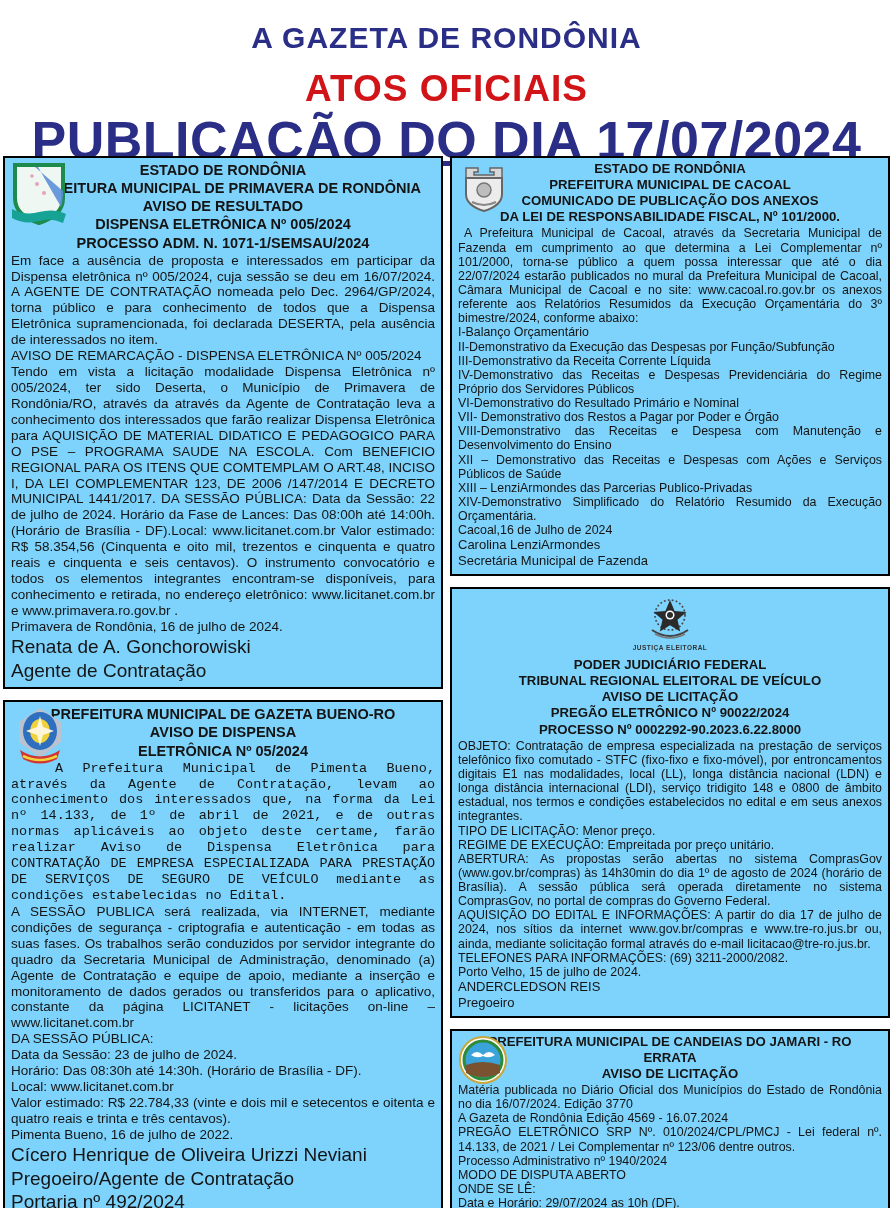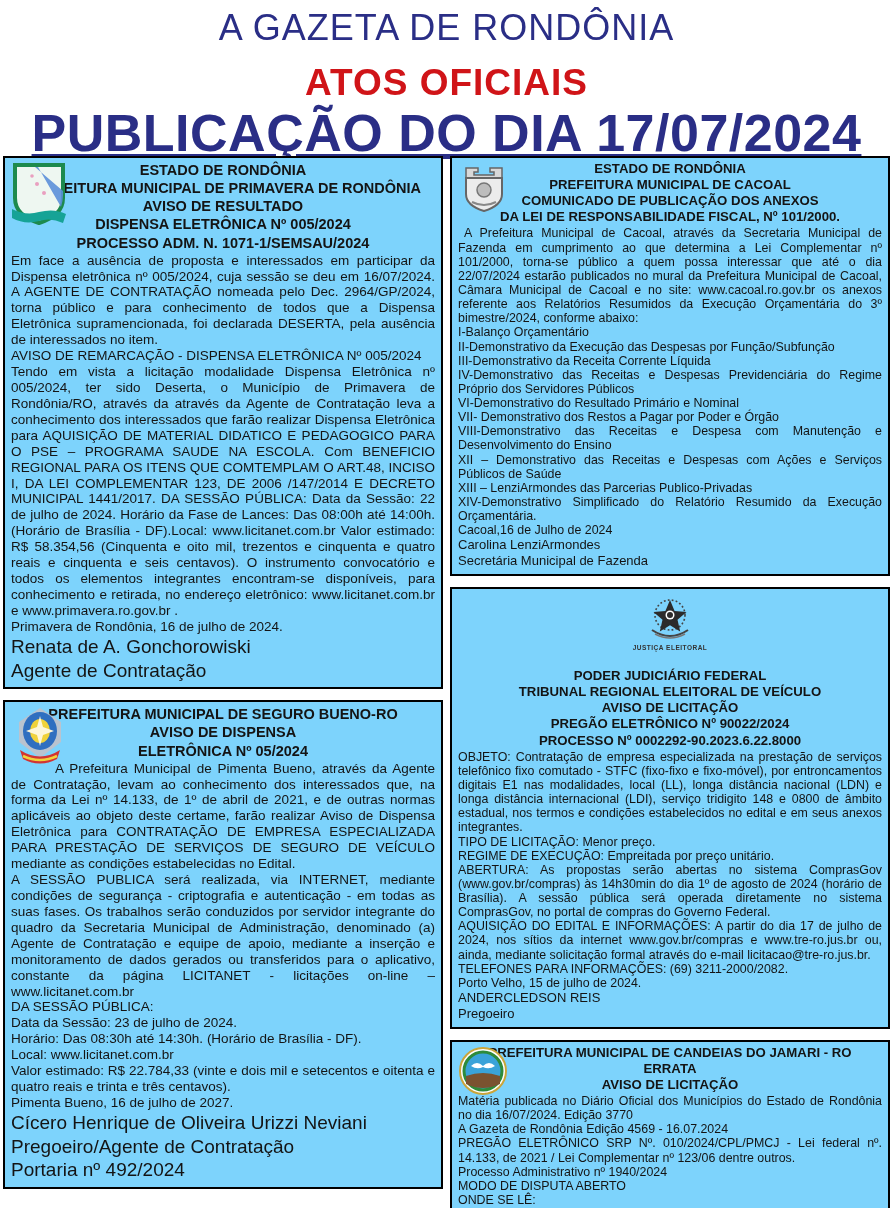--- a/index.html
+++ b/index.html
@@ -6,22 +6,22 @@
   html,body { background:#fff; }
   body {
     width:893px; height:1208px; overflow:hidden;
     font-family:"Liberation Sans", sans-serif;
     color:#141414;
     position:relative;
   }
   
   .masthead { text-align:center; padding-top:8px; height:152px; }
   .masthead .title {
-    font-size:36px; font-weight:normal; letter-spacing:1px;
-    color:var(--navy,#2a2e86); line-height:1.1;
+    font-size:30px; font-weight:bold; letter-spacing:1px;
+    color:var(--navy,#2a2e86); line-height:1.1;margin-top:13px;
   }
   .masthead .subtitle {
     font-size:37px; font-weight:bold; letter-spacing:1px;
     color:var(--red,#d01418); line-height:1.1; margin-top:15px;
   }
   .masthead .dateline {
     font-size:52px; font-weight:bold; letter-spacing:0.5px;
     color:var(--navy,#2a2e86); line-height:1.1; margin-top:2px;text-decoration:underline;
   }
   
@@ -36,29 +36,29 @@
   .logo { position:absolute; left:0; top:1px; display:block; }
   .logo svg { display:block; }
   .logo-center-wrap { text-align:center; }
   .logo-center-wrap svg { display:inline-block; }
   .logo-caption { font-size:6.5px; font-weight:bold; letter-spacing:0.5px; color:#333; margin-top:-2px; }
   
   .body { margin-top:1px; }
   .body .para { text-align:justify; }
   .col-left .body .para { font-size:13.5px; line-height:1.18; }
   .col-right .body .para { font-size:12.4px; line-height:1.14; }
-  .art-pimenta .body .para:first-child { text-indent:44px; }
+  .art-pimenta .body .para:first-child { text-indent:44px;font-family:Liberation Mono, monospace; }
   .art-cacoal .body .para:first-child { text-indent:6px; }
   
   .sig { text-align:left; font-weight:normal; }
   .col-left .sig .sigline { font-size:19px; line-height:1.25; }
   .col-right .sig .sigline { font-size:13px; line-height:1.22; }
 
   
-  .art-tre .art-head { margin-top:17px; }
+  .art-tre .art-head { margin-top:6px; }
 </style>
 </head>
 <body>
 
 <div class="page">
 
   <header class="masthead">
     <div class="title">A GAZETA DE RONDÔNIA</div>
     <div class="subtitle">ATOS OFICIAIS</div>
     <div class="dateline">PUBLICAÇÃO DO DIA 17/07/2024</div>
@@ -106,34 +106,34 @@
             <svg width="58" height="62" viewBox="0 0 58 62" aria-hidden="true">
               <path d="M29 2 L50 16 L50 36 L29 52 L8 36 L8 16 Z" fill="#b9c3cf"></path>
               <ellipse cx="29" cy="25" rx="17" ry="19" fill="#2f6fc0"></ellipse>
               <ellipse cx="29" cy="25" rx="10" ry="12" fill="#f0d23a"></ellipse>
               <path d="M29 10 l3 11 11 4 -11 4 -3 11 -3 -11 -11 -4 11 -4 z" fill="#fdf6d8"></path>
               <path d="M9 44 q20 13 40 0 l-3 9 q-17 9 -34 0 z" fill="#d23333"></path>
               <path d="M12 50 q17 8 34 0" stroke="#f0d23a" stroke-width="2.5" fill="none"></path>
             </svg>
           </span>
           <div>
-              <div class="hline">PREFEITURA MUNICIPAL DE SEGURO BUENO-RO</div>
+              <div class="hline">PREFEITURA MUNICIPAL DE GAZETA BUENO-RO</div>
               <div class="hline">AVISO DE DISPENSA</div>
               <div class="hline">ELETRÔNICA Nº 05/2024</div>
             </div>
         </div>
         <div class="body">
             <div class="para">A Prefeitura Municipal de Pimenta Bueno, através da Agente de Contratação, levam ao conhecimento dos interessados que, na forma da Lei nº 14.133, de 1º de abril de 2021, e de outras normas aplicáveis ao objeto deste certame, farão realizar Aviso de Dispensa Eletrônica para CONTRATAÇÃO DE EMPRESA ESPECIALIZADA PARA PRESTAÇÃO DE SERVIÇOS DE SEGURO DE VEÍCULO mediante as condições estabelecidas no Edital.</div>
             <div class="para">A SESSÃO PUBLICA será realizada, via INTERNET, mediante condições de segurança - criptografia e autenticação - em todas as suas fases. Os trabalhos serão conduzidos por servidor integrante do quadro da Secretaria Municipal de Administração, denominado (a) Agente de Contratação e equipe de apoio, mediante a inserção e monitoramento de dados gerados ou transferidos para o aplicativo, constante da página LICITANET - licitações on-line – www.licitanet.com.br</div>
             <div class="para">DA SESSÃO PÚBLICA:</div>
             <div class="para">Data da Sessão: 23 de julho de 2024.</div>
             <div class="para">Horário: Das 08:30h até 14:30h. (Horário de Brasília - DF).</div>
             <div class="para">Local: www.licitanet.com.br</div>
             <div class="para">Valor estimado: R$ 22.784,33 (vinte e dois mil e setecentos e oitenta e quatro reais e trinta e três centavos).</div>
-            <div class="para">Pimenta Bueno, 16 de julho de 2027.</div>
+            <div class="para">Pimenta Bueno, 16 de julho de 2022.</div>
           </div>
         <div class="sig">
             <div class="sigline">Cícero Henrique de Oliveira Urizzi Neviani</div>
             <div class="sigline">Pregoeiro/Agente de Contratação</div>
             <div class="sigline">Portaria nº 492/2024</div>
           </div>
       </article>
 
     </section>
 

